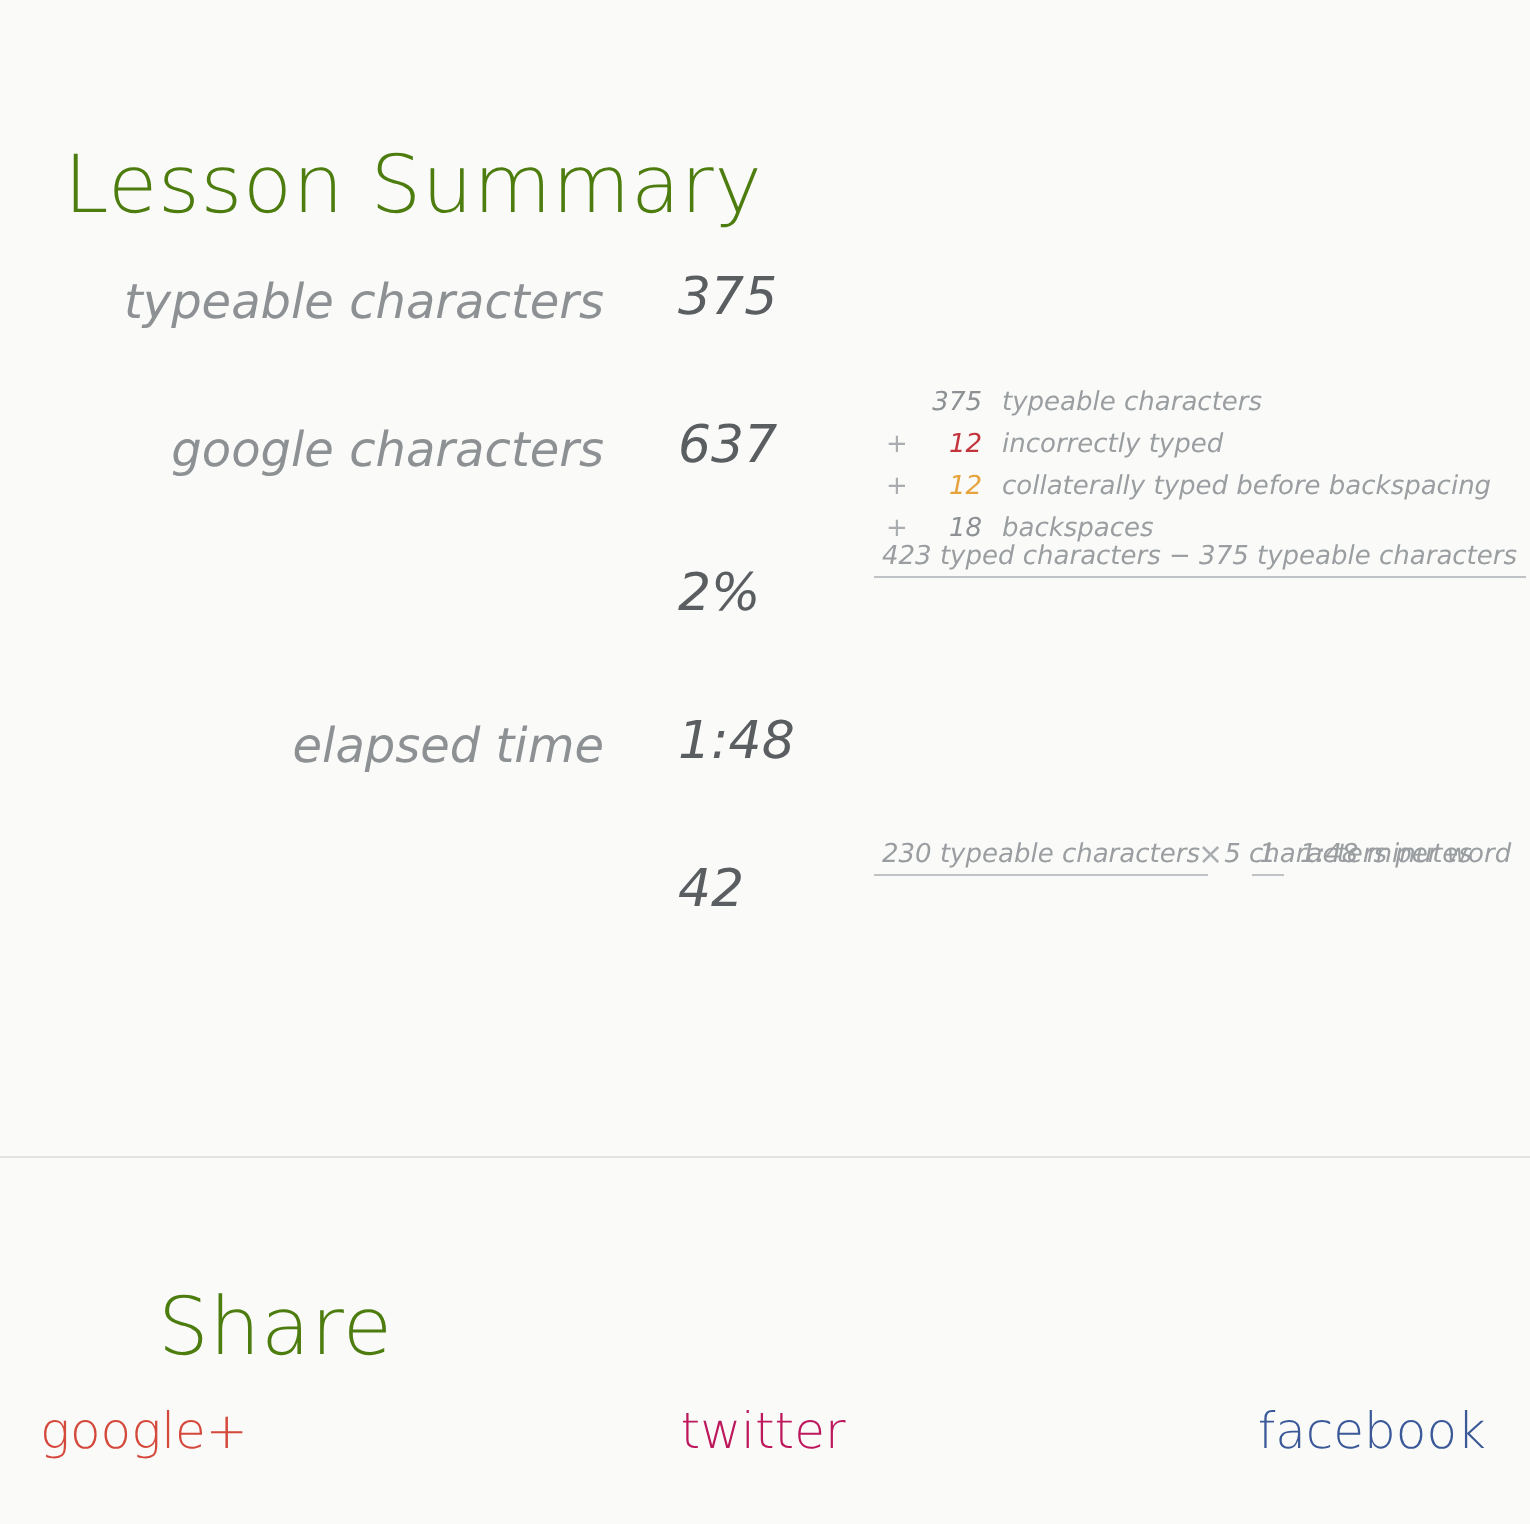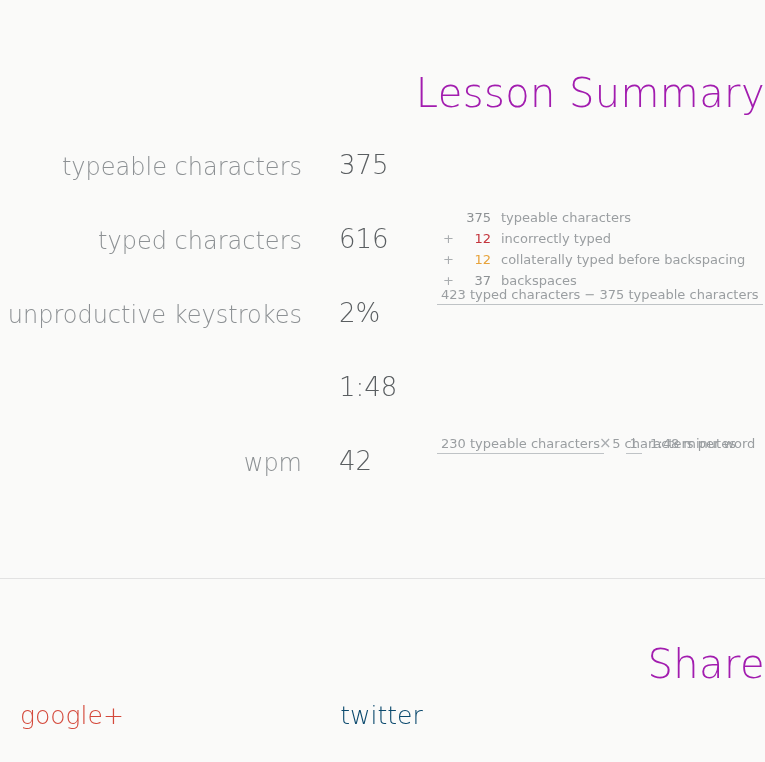--- a/index.html
+++ b/index.html
@@ -16,45 +16,47 @@
   }
 
   .page {
     position: relative;
     width: 765px;
     height: 762px;
   }
 
   
   .section-title {
-    text-align: right;
-    color: #a21caf;
+    text-align: left;
+    color: #4d7c0f;
     font-weight: 300;
     font-size: 40px;
     letter-spacing: 0.4px;
     line-height: 1;
+    padding-left: 32px;
   }
   #summary-title {
     position: absolute;
     left: 0; right: 0;
     top: 46px;
   }
   #share-title {
     position: absolute;
     left: 0; right: 0;
     top: 617px;
     margin-left: 47px;
   }
 
   
   .stats {
     position: absolute;
     left: 0;
-    top: 144px;
+    top: 128px;
     width: 699px;
+    font-style: italic;
   }
   .stat-row {
     position: relative;
     height: 74px;
   }
   .stat-label {
     position: absolute;
     left: 0;
     width: 302px;
     text-align: right;
@@ -175,83 +177,82 @@
   }
   .share-link {
     position: absolute;
     font-size: 25px;
     font-weight: 300;
     line-height: 34px;
     text-decoration: none;
     white-space: nowrap;
   }
   #share-google  { left: 20px; color: #d4493b; }
-  #share-twitter { left: 0; right: 0; text-align: center; color: #0c4a6e; }
+  #share-twitter { left: 0; right: 0; text-align: center; color: #be185d; }
   #share-facebook{ right: 20px; color: #3b5998; }
 </style>
 </head>
 <body>
 
 <div class="page">
 
   <h1 class="section-title" id="summary-title">Lesson Summary</h1>
 
   <div class="stats">
 
     <div class="stat-row">
       <div class="stat-label">typeable characters</div>
       <div class="stat-value">375</div>
     </div>
 
     <div class="stat-row">
-      <div class="stat-label">typed characters</div>
-      <div class="stat-value">616</div>
+      <div class="stat-label">google characters</div>
+      <div class="stat-value">637</div>
 
       <div class="breakdown">
         <div class="bd-row">
           <span class="bd-op"></span>
           <span class="bd-num">375</span>
           <span class="bd-text">typeable characters</span>
         </div>
         <div class="bd-row">
           <span class="bd-op">+</span>
           <span class="bd-num red">12</span>
           <span class="bd-text">incorrectly typed</span>
         </div>
         <div class="bd-row">
           <span class="bd-op">+</span>
           <span class="bd-num orange">12</span>
           <span class="bd-text">collaterally typed before backspacing</span>
         </div>
         <div class="bd-row">
           <span class="bd-op">+</span>
-          <span class="bd-num">37</span>
+          <span class="bd-num">18</span>
           <span class="bd-text">backspaces</span>
         </div>
       </div>
     </div>
 
     <div class="stat-row">
-      <div class="stat-label">unproductive keystrokes</div>
       <div class="stat-value">2%</div>
 
       <div class="formula" id="formula-unproductive">
         <span class="frac wide-296">
           <span class="numer">423 typed characters − 375 typeable characters</span>
           
         </span>
       </div>
     </div>
 
     <div class="stat-row">
+      <div class="stat-label">elapsed time</div>
       <div class="stat-value">1:48</div>
     </div>
 
     <div class="stat-row">
-      <div class="stat-label">wpm</div>
       <div class="stat-value">42</div>
 
       <div class="formula" id="formula-wpm">
         <span class="frac wide-148">
           <span class="numer">230 typeable characters</span>
           <span class="denom">5 characters per word</span>
         </span>
         <span class="times">×</span>
         <span class="frac wide-86">
           <span class="numer">1</span>
@@ -262,15 +263,16 @@
 
   </div>
 
   <div class="divider"></div>
 
   <h1 class="section-title" id="share-title">Share</h1>
 
   <div class="share-links">
     <a class="share-link" id="share-google" href="#">google+</a>
     <a class="share-link" id="share-twitter" href="#">twitter</a>
+    <a class="share-link" id="share-facebook" href="#">facebook</a>
   </div>
 
 </div>
 
 </body></html>

